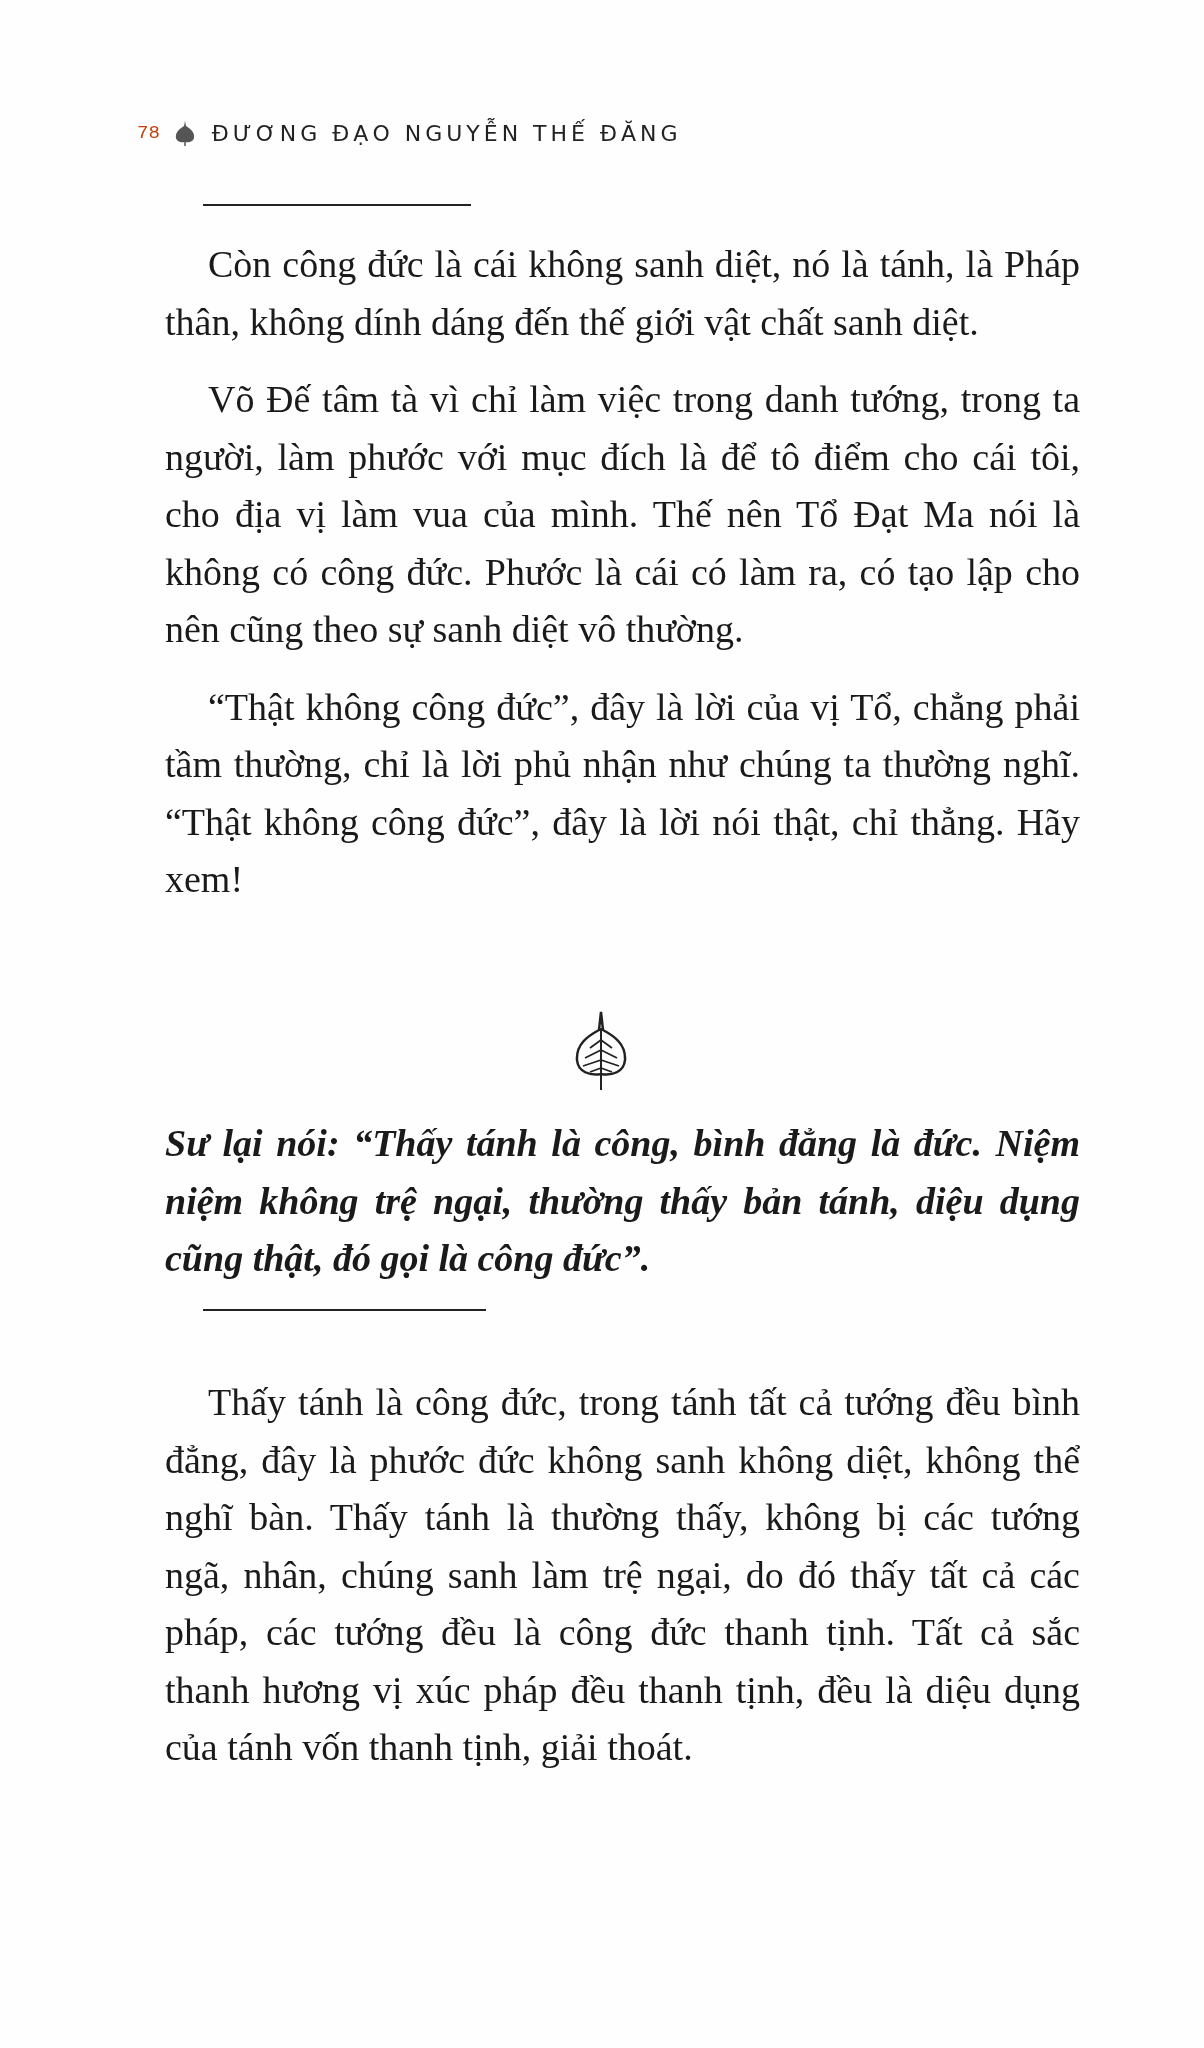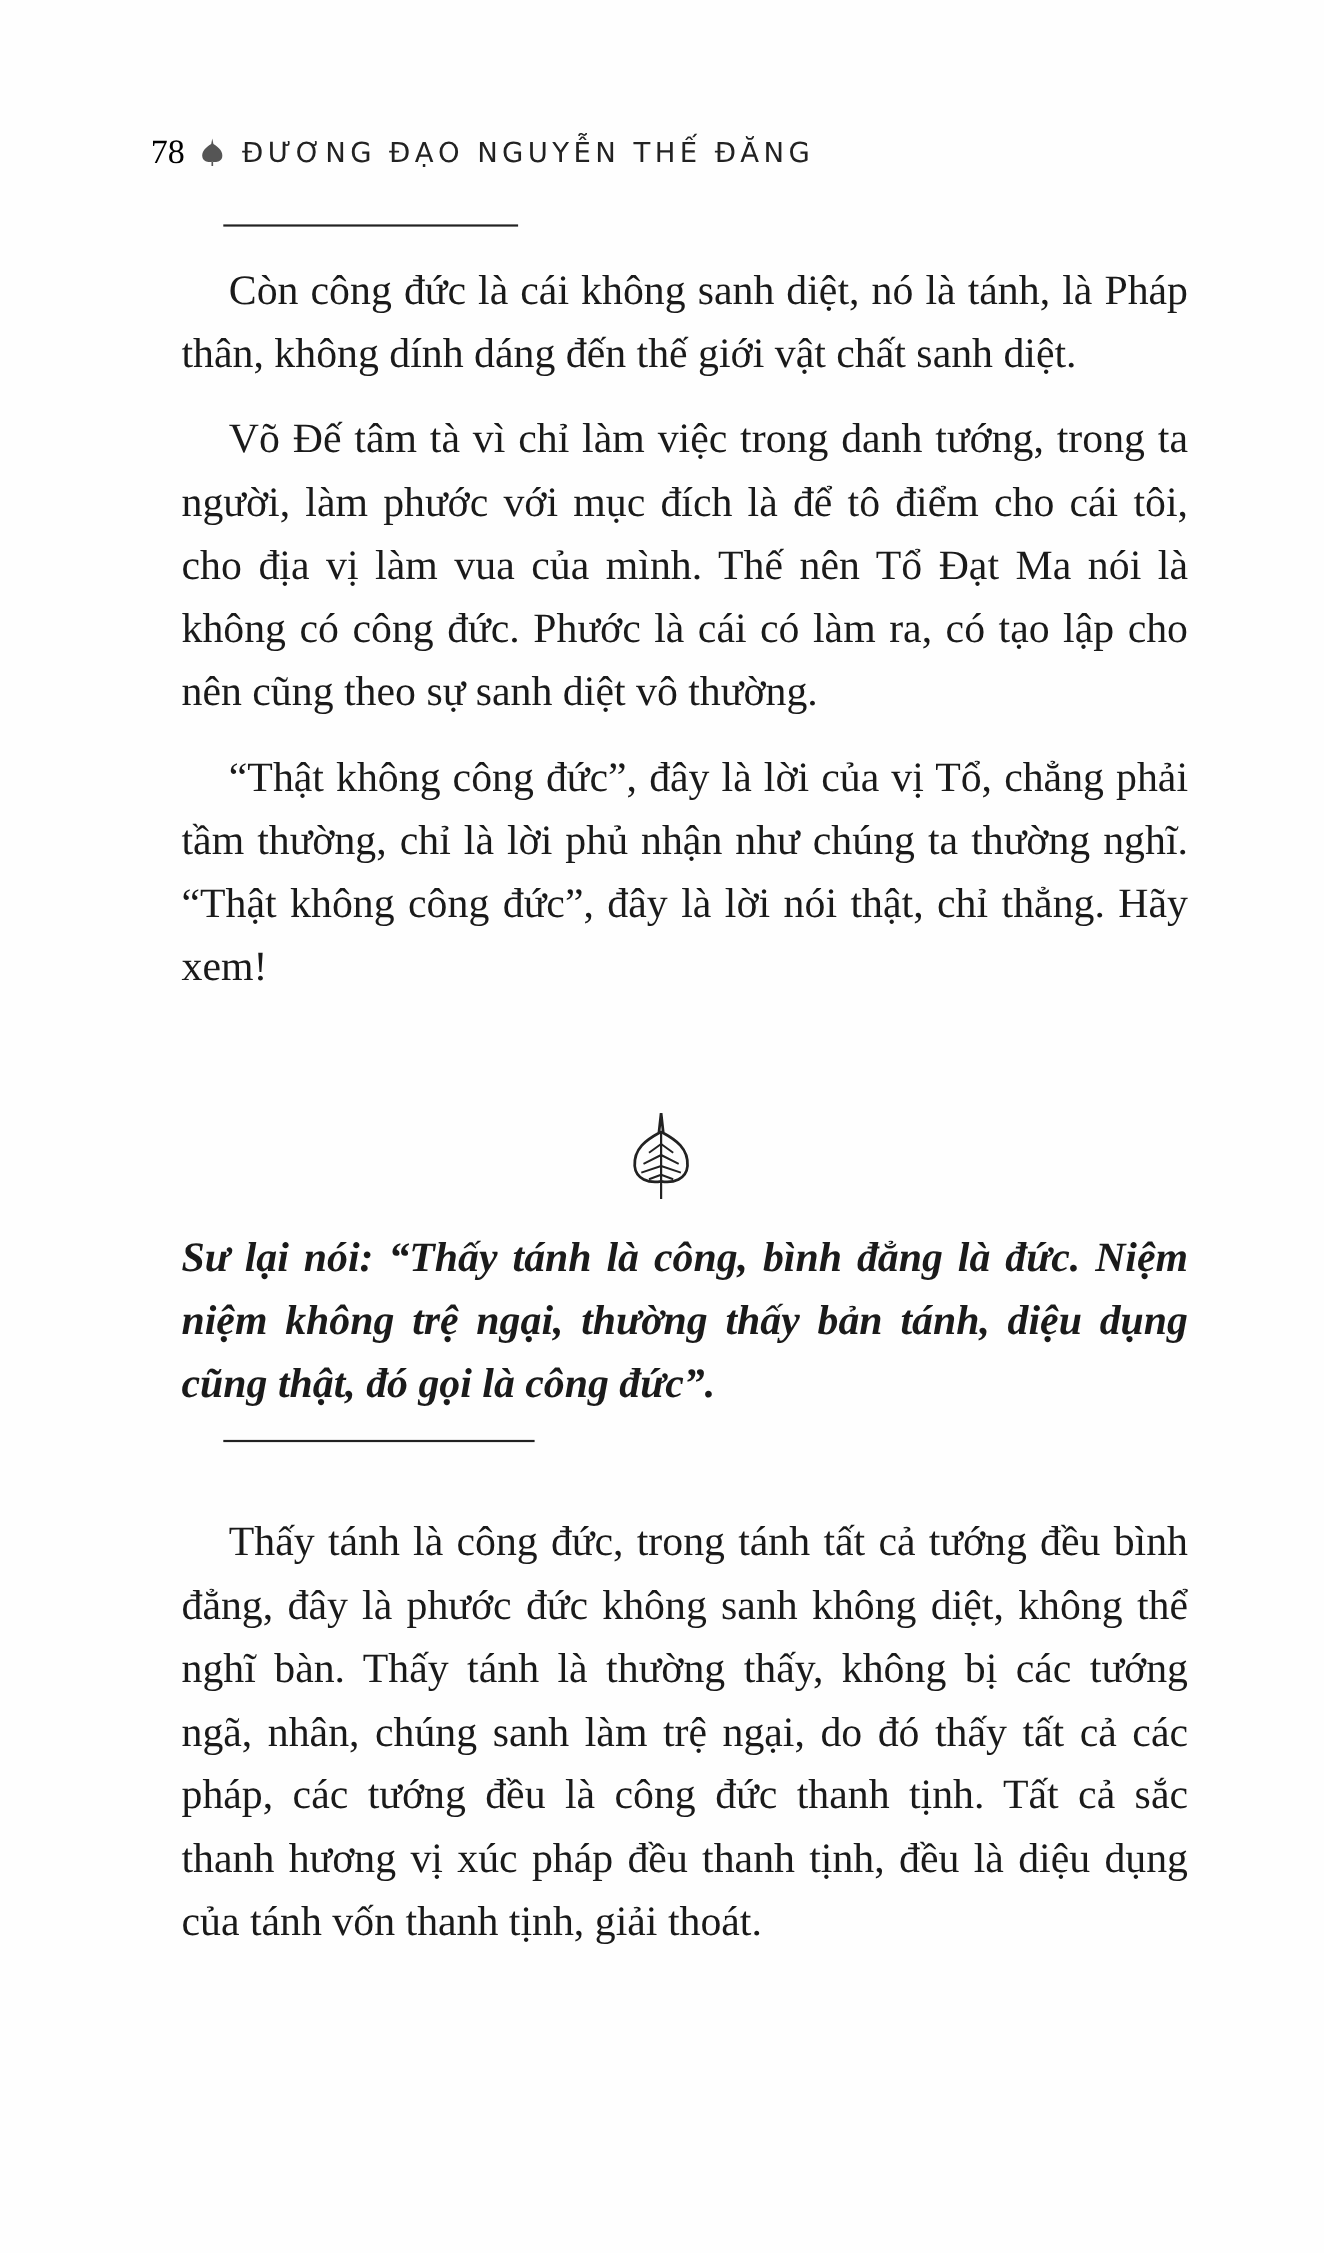--- a/index.html
+++ b/index.html
@@ -1,23 +1,23 @@
 <!DOCTYPE html>
 <html><head>
 <meta charset="utf-8">
 <style>
   html, body { margin: 0; padding: 0; }
   body {
     width: 1204px; height: 2048px; background: #fefefe; position: relative; overflow: hidden;
     font-family: "DejaVu Serif", "Liberation Serif", serif; color: #1a1a1a;
   }
   .header { position: absolute; left: 137px; top: 120px; display: flex; align-items: center; }
-  .page-num { font-family: Liberation Serif, serif; font-size: 31px; color: #000000; }
+  .page-num { font-family: Liberation Mono, monospace; font-size: 19px; color: #c2410c; }
   .header-leaf { width: 22px; height: 26px; margin: 0 16px 0 14px; }
-  .running-title { font-family: "DejaVu Sans", "Liberation Sans", sans-serif; font-size: 25px; letter-spacing: 4px; color: #222; }
+  .running-title { font-family: "DejaVu Sans", "Liberation Sans", sans-serif; font-size: 22px; letter-spacing: 4px; color: #222; }
   .rule { position: absolute; height: 2px; background: #222; }
   .text { position: absolute; left: 165px; width: 915px; font-family: "Liberation Serif", "DejaVu Serif", serif; font-size: 38px; line-height: 57.5px; text-align: justify; }
   .text p { margin: 0 0 20px 0; text-indent: 43px; }
   .quote { font-style: italic; font-weight: bold; text-indent: 0 !important; }
   .divider-leaf { position: absolute; left: 570px; top: 1010px; width: 62px; height: 82px; }
 </style>
 </head>
 <body>
 
 <div class="header">

